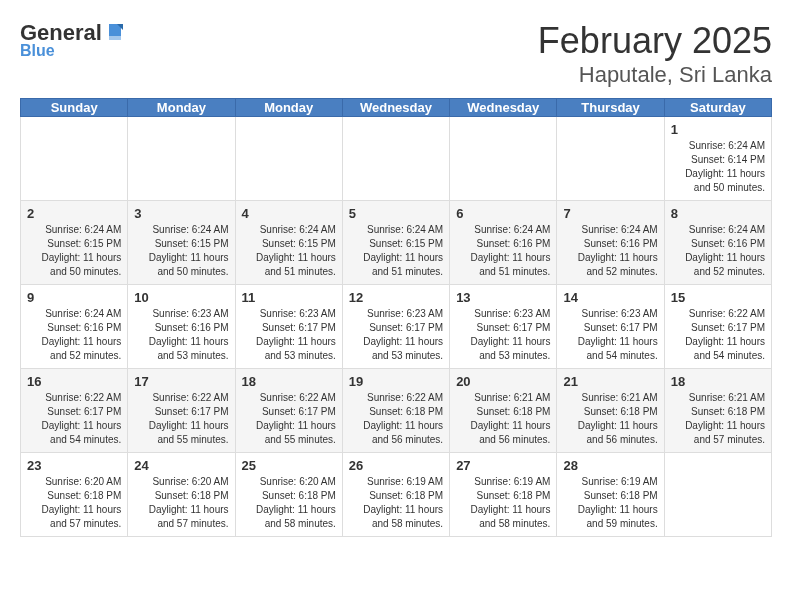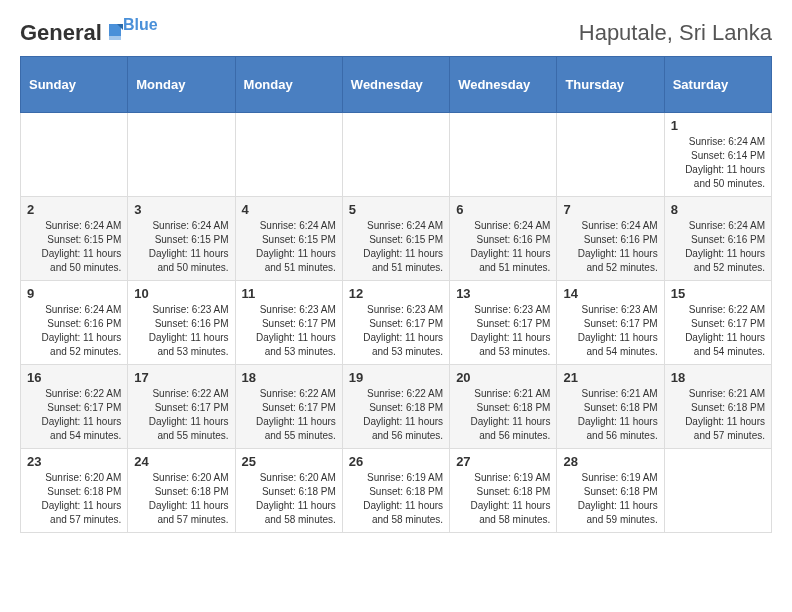--- a/index.html
+++ b/index.html
@@ -11,21 +11,21 @@
       padding: 20px;
     }
     .header-area {
       display: flex;
       justify-content: space-between;
       align-items: flex-start;
       margin-bottom: 10px;
     }
     .logo {
       display: flex;
-      flex-direction: row;
+      flex-direction: column;
       align-items: flex-start;
     }
     .title-area {
       text-align: right;
     }
     .month-title {
       font-size: 36px;
       font-weight: normal;
       color: #333;
     }
@@ -36,22 +36,22 @@
     .calendar {
       width: 100%;
       border-collapse: collapse;
       border: 1px solid #ccc;
     }
     .calendar th {
       background-color: #4a7fc1;
       color: #fff;
       font-size: 13px;
       font-weight: bold;
-      padding: 20px 8px;
-      text-align: left;
+      padding: 1px 8px;
+      text-align: center;
       border: 1px solid #3a6aaa;
     }
     .calendar td {
       vertical-align: top;
       padding: 5px 6px;
       border: 1px solid #ddd;
       font-size: 10.5px;
       color: #333;
       background: #fff;
       width: calc(100% / 7);
@@ -87,20 +87,21 @@
       <span style="font-size:22px; font-weight:bold; color:#333;">General</span>
       <svg width="20" height="20" viewBox="0 0 20 20" style="margin-left:1px; margin-top:-2px;">
         <polygon points="6,2 18,2 18,14 6,14" fill="#4a90d9"></polygon>
         <polygon points="6,14 18,14 18,18 6,18" fill="#4a90d9" opacity="0.5"></polygon>
         <path d="M14 2 L20 8 L20 2 Z" fill="#2a6aaa"></path>
       </svg>
     </div>
     <span style="font-size:16px; font-weight:bold; color:#4a90d9; margin-top:-4px;">Blue</span>
   </div>
   <div class="title-area">
+    <div class="month-title">February 2025</div>
     <div class="location-title">Haputale, Sri Lanka</div>
   </div>
 </div>
 
 <table class="calendar">
   <thead>
     <tr>
     <th>Sunday</th>
         <th>Monday</th>
         <th>Monday</th>

